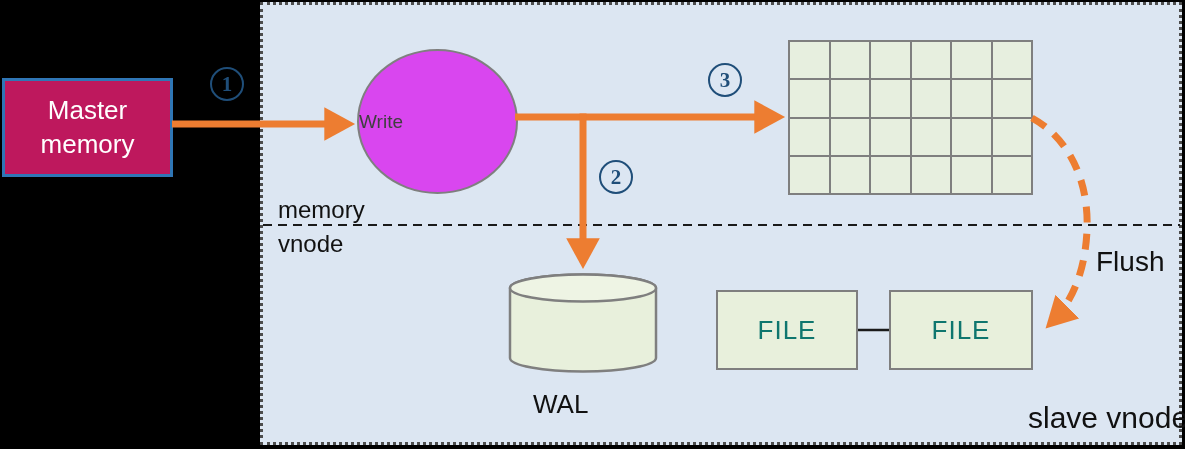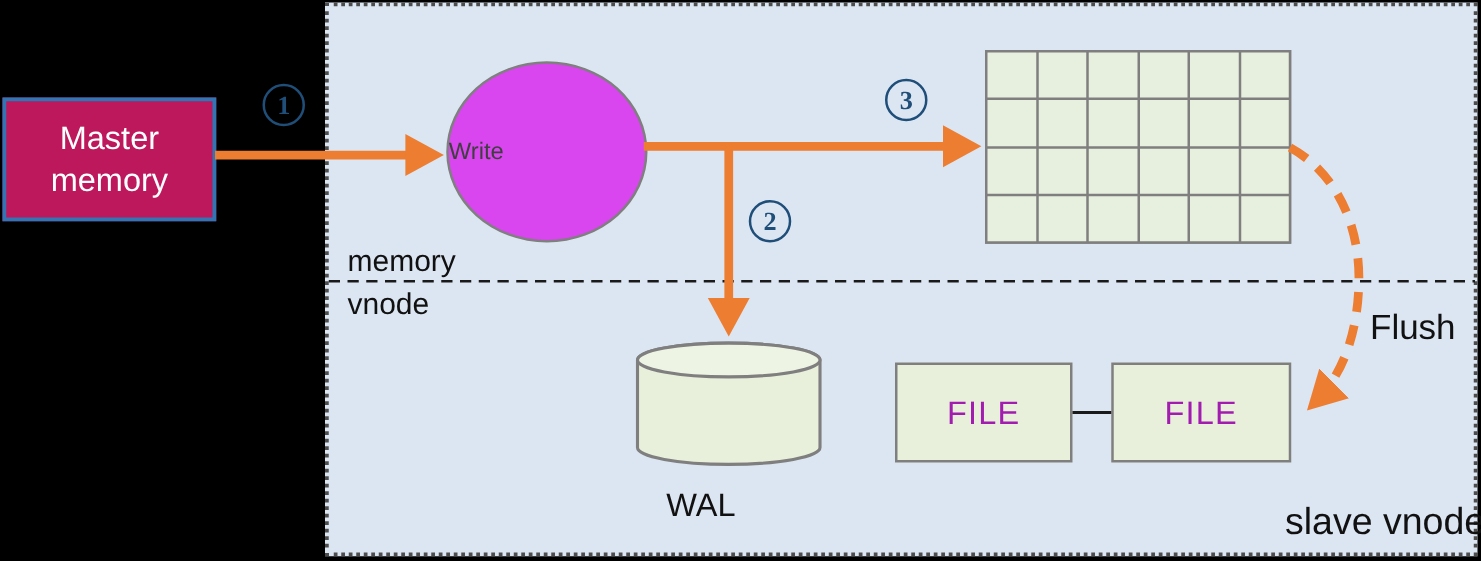--- a/index.html
+++ b/index.html
@@ -58,21 +58,21 @@
     gap: 2px;
   }
   .grid-cells .cell { background: #e7efdf; }
   
   .file-box {
     position: absolute;
     top: 290px; height: 80px;
     background: #e8f0dc;
     border: 2.5px solid #7f7f7f;
     display: flex; align-items: center; justify-content: center;
-    color: #a21caf; font-size: 26px; letter-spacing: 1px;
+    color: #0f766e; font-size: 26px; letter-spacing: 1px;
   }
   .file-box.first  { left: 716px; width: 142px; }
   .file-box.second { left: 889px; width: 144px; }
   
   .badge {
     position: absolute;
     width: 34px; height: 34px;
     border: 2.5px solid #1f4e79;
     border-radius: 50%;
     color: #1f4e79;

